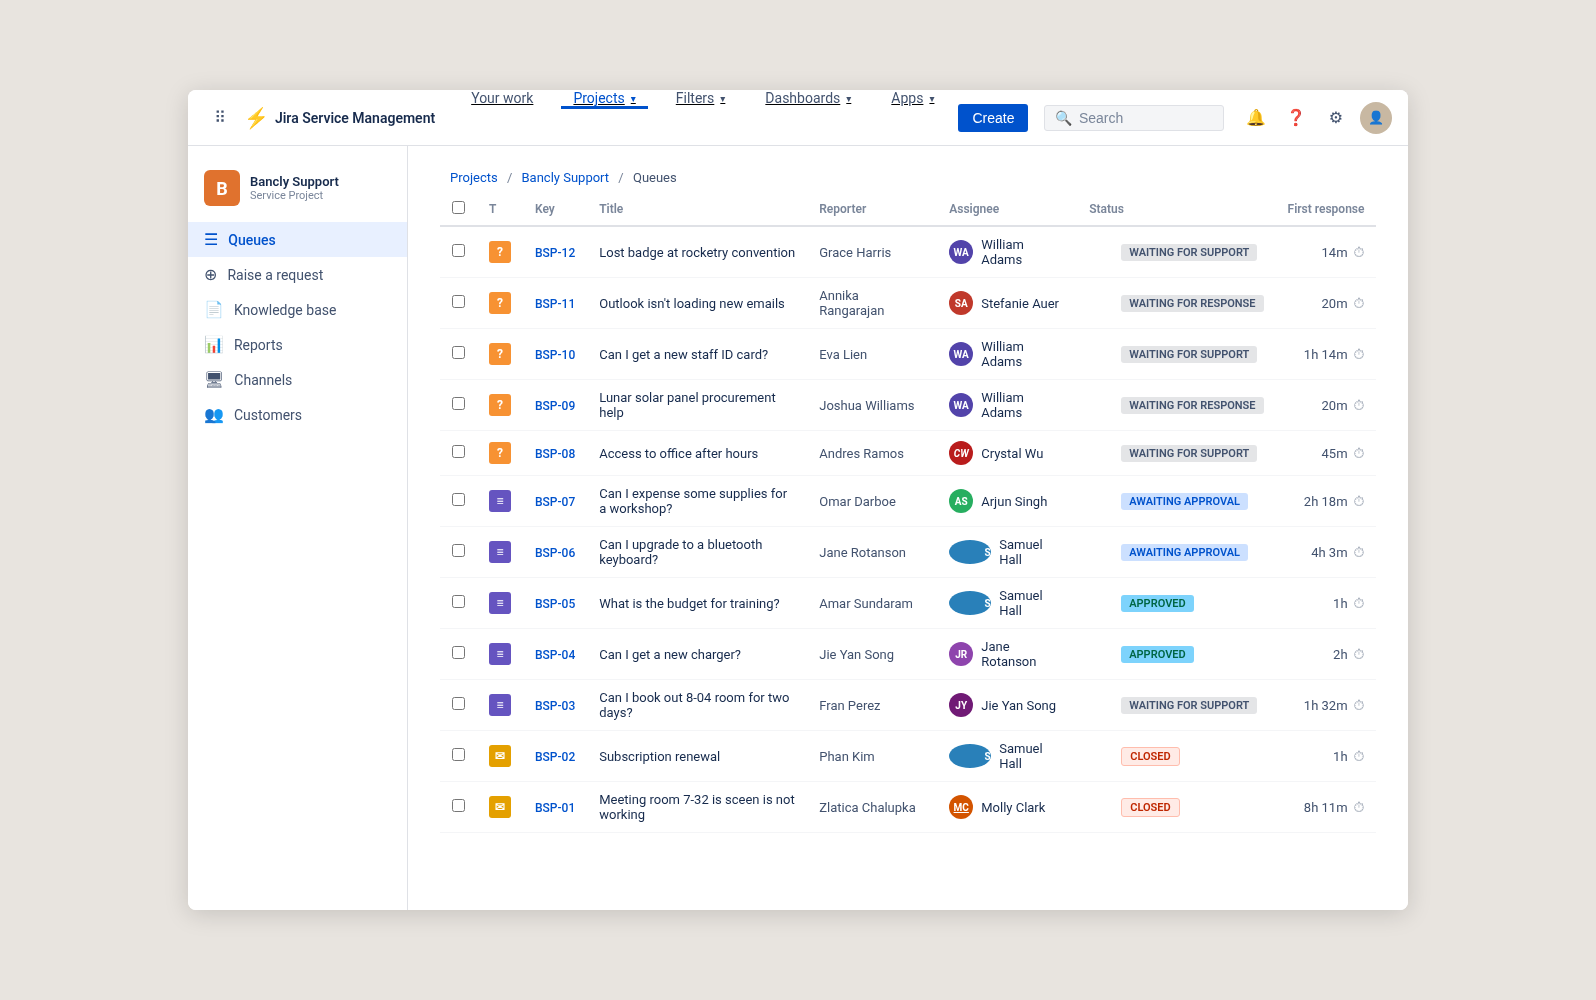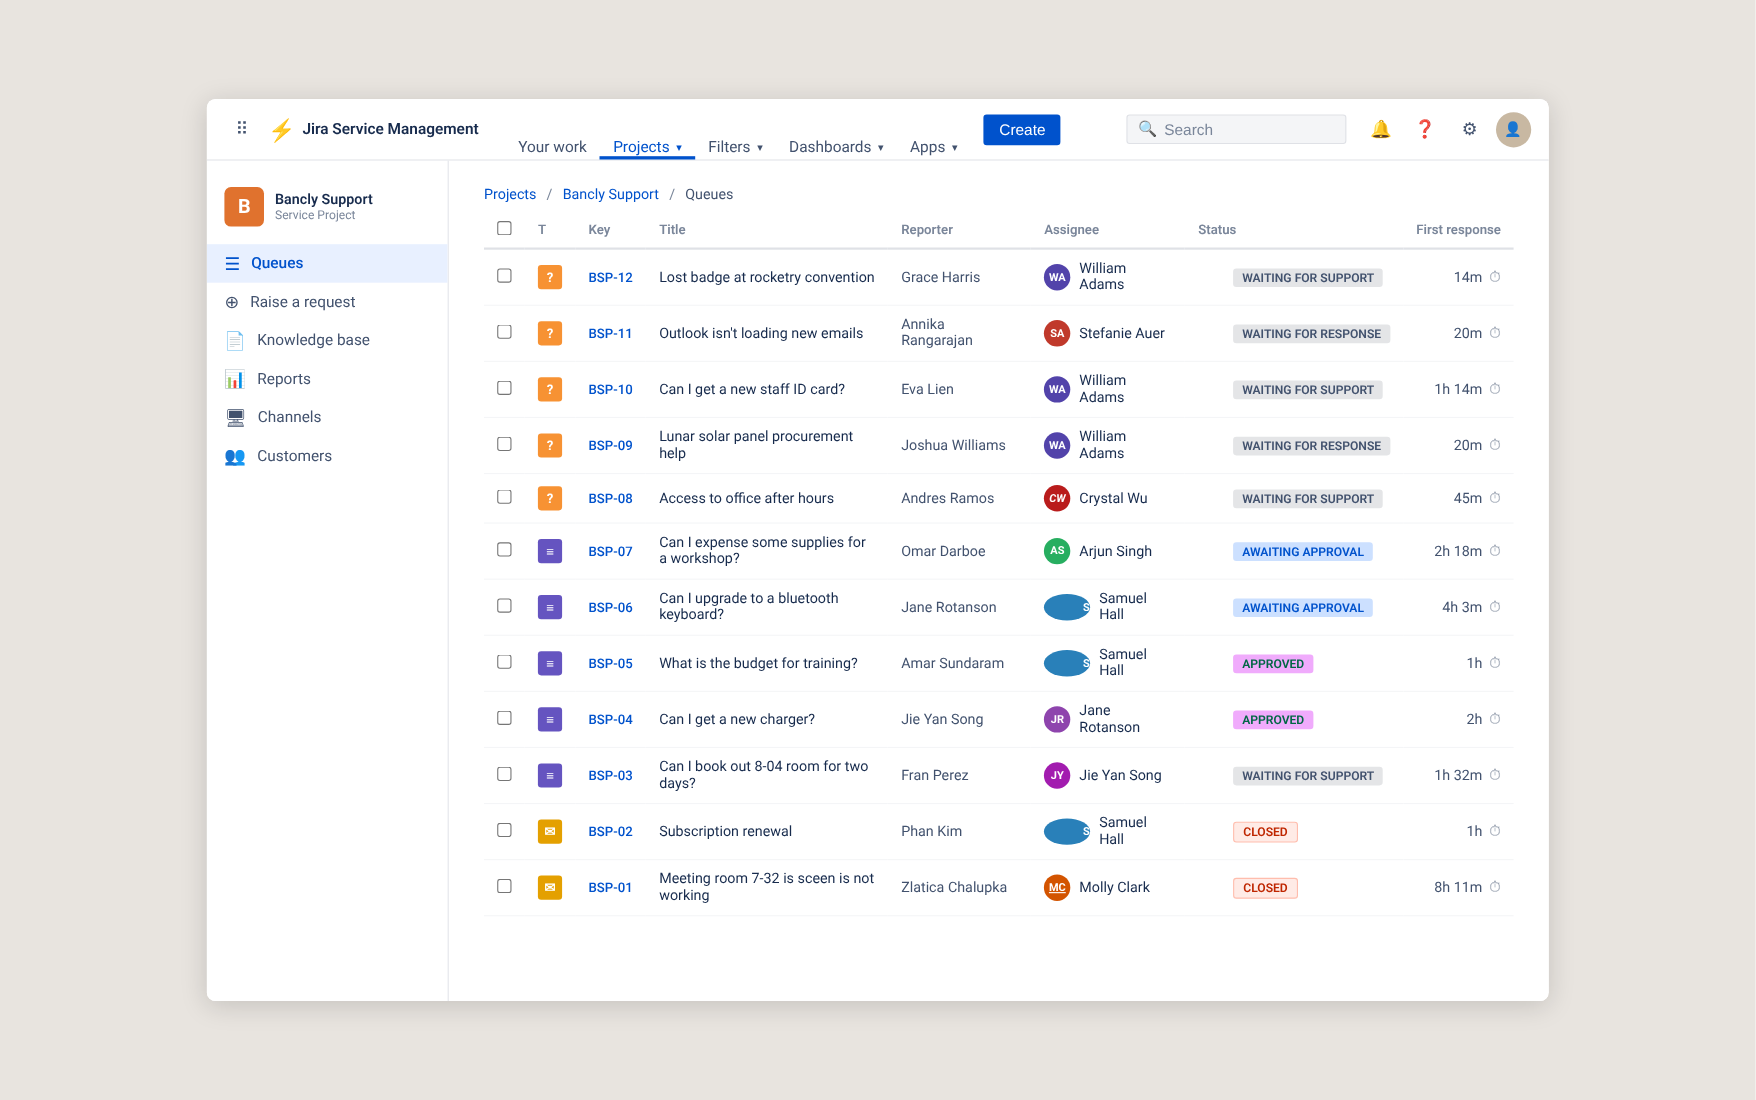--- a/index.html
+++ b/index.html
@@ -55,23 +55,24 @@
       font-size: 20px;
     }
     .nav-brand-text {
       font-size: 14px;
       font-weight: 600;
       color: #172b4d;
       white-space: nowrap;
     }
     .nav-links {
       display: flex;
-      align-items: flex-end;
-      gap: 0;
+      align-items: flex-start;
+      gap: 16px;
       height: 100%;
+      text-decoration: underline;
     }
     .nav-link {
       display: flex;
       align-items: center;
       gap: 4px;
       padding: 0 12px;
       color: #42526e;
       font-size: 14px;
       cursor: pointer;
       border-bottom: 3px solid transparent;
@@ -218,20 +219,21 @@
     .content {
       flex: 1;
       padding: 24px 32px;
       overflow-y: auto;
       background: #fff;
     }
     .breadcrumb {
       font-size: 13px;
       color: #42526e;
       margin-bottom: 8px;
+      margin-left: 10px;
     }
     .breadcrumb a { color: #0052cc; text-decoration: none; cursor: pointer; }
     .breadcrumb .sep { margin: 0 6px; color: #7a869a; }
 
     .page-title {
       font-size: 24px;
       font-weight: 600;
       color: #172b4d;
       margin-bottom: 24px;
     }
@@ -314,21 +316,21 @@
       border-radius: 3px;
       font-size: 11px;
       font-weight: 600;
       text-transform: uppercase;
       white-space: nowrap;
       margin-left: 32px;
     }
     .status-waiting-support { background: #e4e5e7; color: #42526e; }
     .status-waiting-response { background: #e4e5e7; color: #42526e; }
     .status-awaiting-approval { background: #cce0ff; color: #0052cc; }
-    .status-approved { background: #f0abfc; color: #006644; }
+    .status-approved { background: #7dd3fc; color: #006644; }
     .status-closed { background: #ffebe6; color: #bf2600; border: 1px solid #ffbdad; }
 
     .first-response-cell {
       display: flex;
       align-items: center;
       gap: 6px;
       justify-content: flex-end;
       color: #42526e;
       font-size: 13px;
       white-space: nowrap;
@@ -343,21 +345,21 @@
     .col-status { min-width: 140px; }
     .col-first-response { min-width: 100px; text-align: right; }
 
     
     .av-william { background: #5243aa; }
     .av-stefanie { background: #c0392b; }
     .av-crystal { background: #b91c1c; font-style: italic; }
     .av-arjun { background: #27ae60; }
     .av-samuel { background: #2980b9; padding-left: 42px; }
     .av-jane { background: #8e44ad; }
-    .av-jie { background: #a21caf; }
+    .av-jie { background: #701a75; }
     .av-molly { background: #d35400; text-decoration: underline; }
   </style>
 </head>
 <body>
 
 <div class="app-window">
 
   <nav class="top-nav">
     <div class="nav-logo-area">
       <button class="nav-icon-btn nav-grid-icon">⠿</button>

